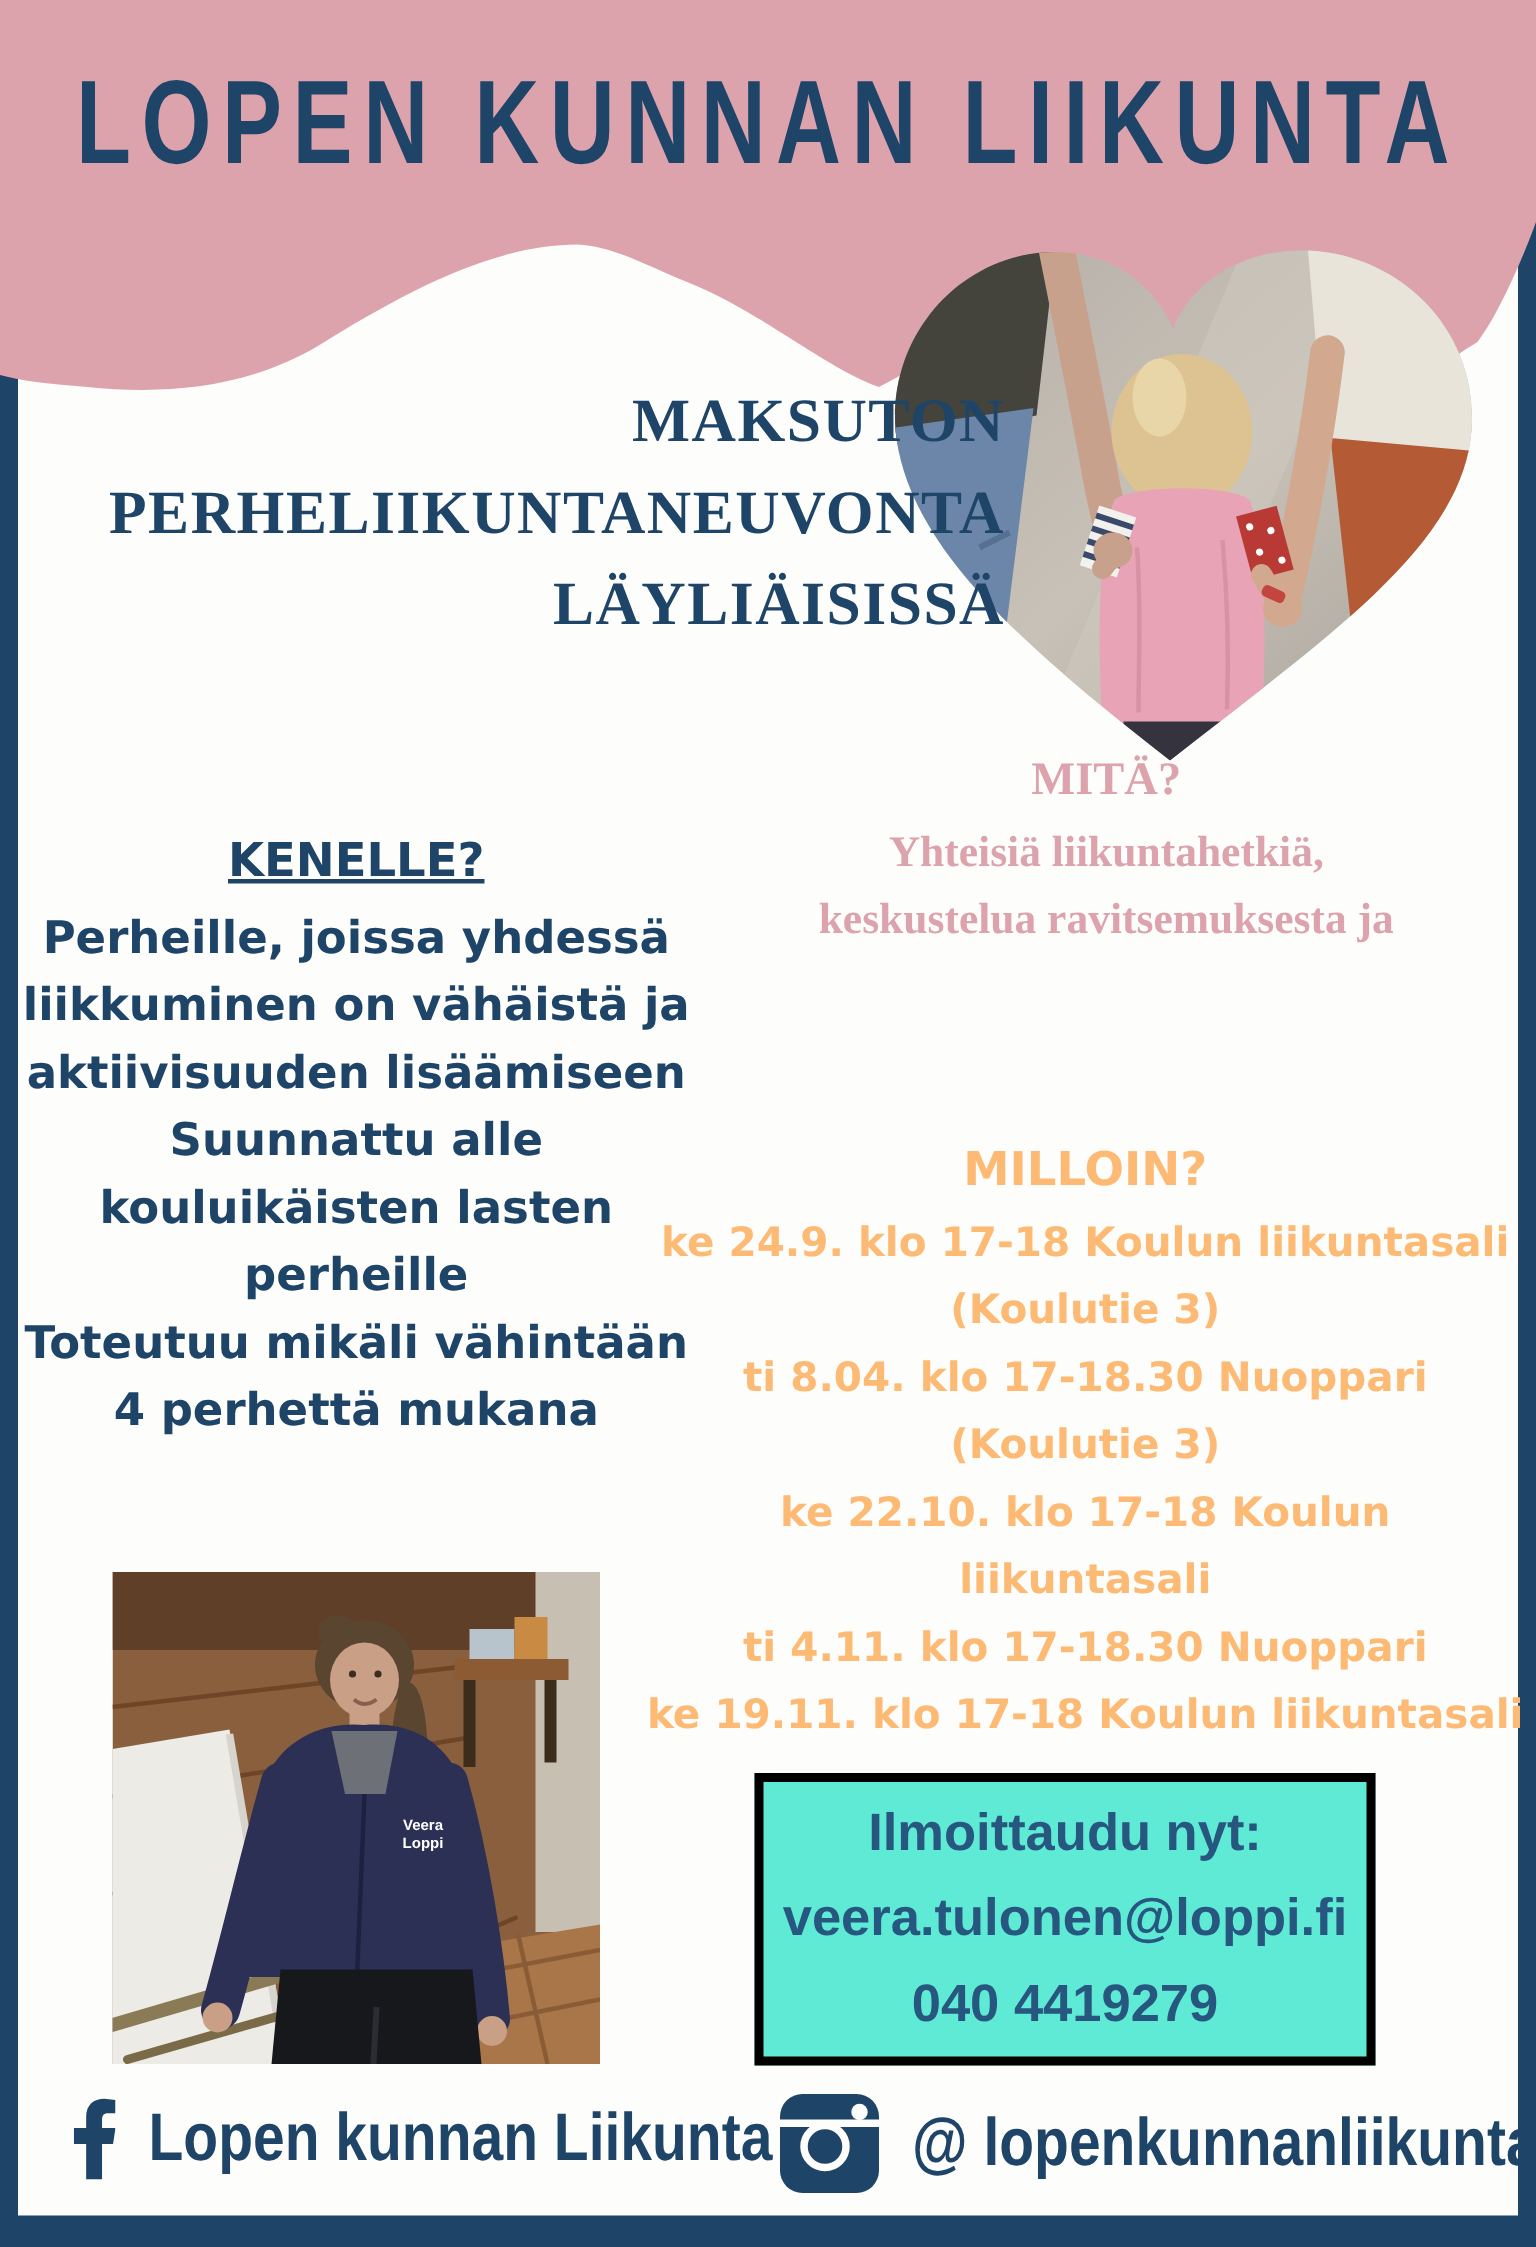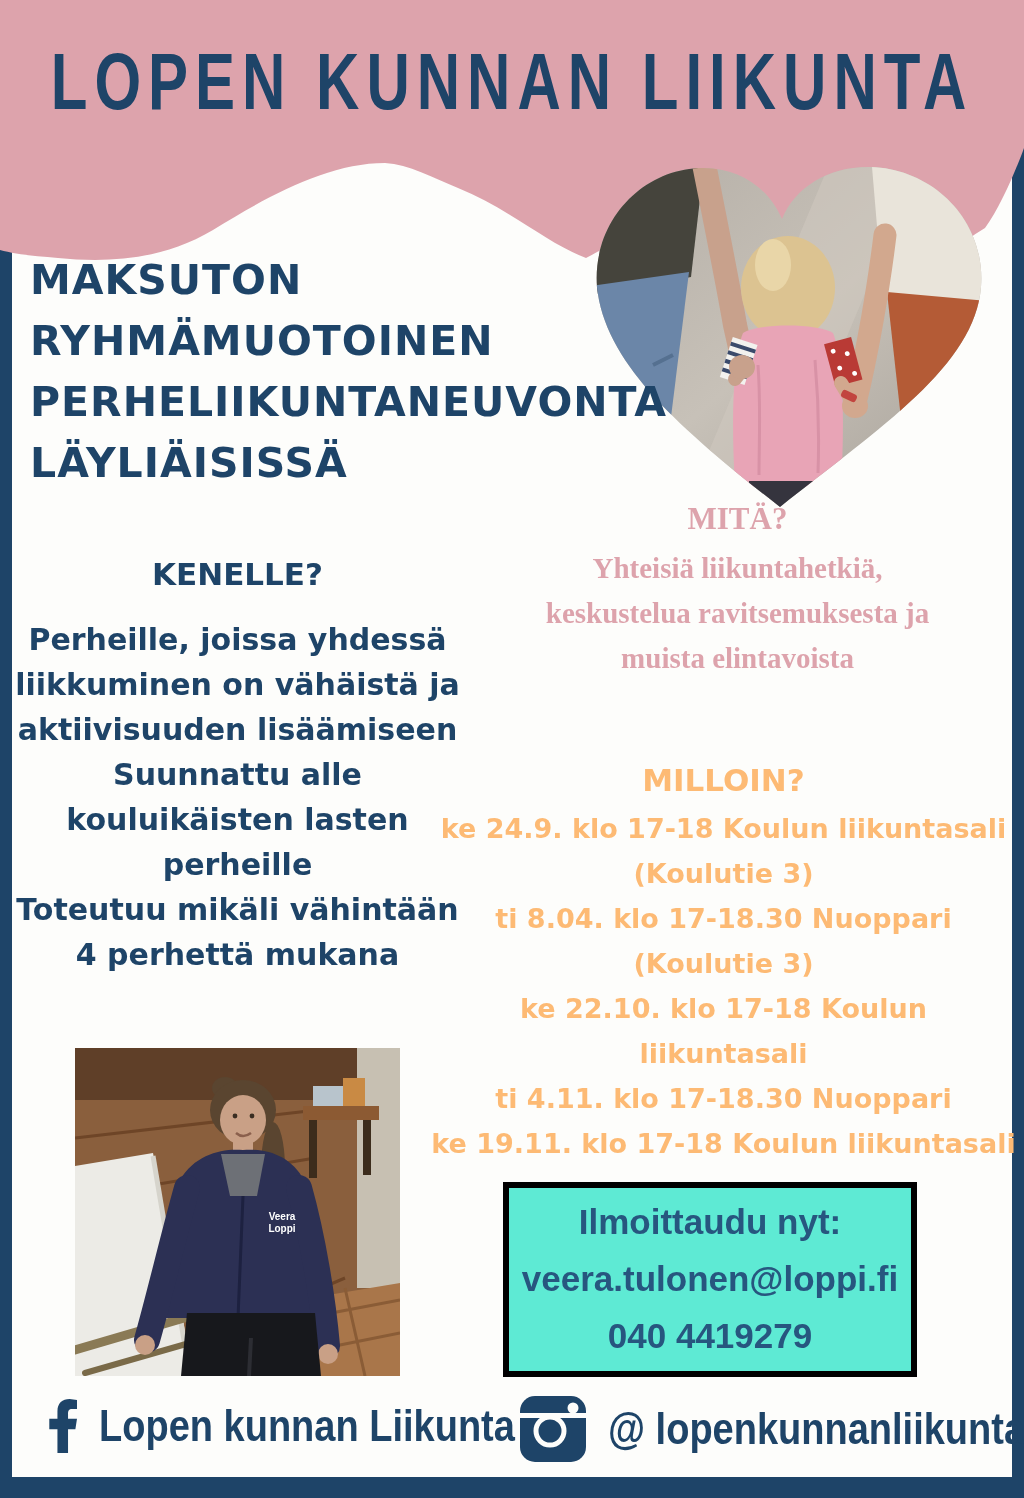--- a/index.html
+++ b/index.html
@@ -5,25 +5,25 @@
   html,body{margin:0;padding:0;background:#666;}
   .page{position:relative;width:1024px;height:1498px;background:#1e4468;overflow:hidden;
         font-family:"DejaVu Sans",sans-serif;}
   .canvas{position:absolute;left:12px;top:0;right:12px;bottom:21px;background:#fdfdfb;}
   .pink-blob{position:absolute;left:0;top:0;width:1024px;height:400px;}
   .main-title{position:absolute;top:36px;left:0;width:1024px;text-align:center;
         color:#1e4468;font-family:"Liberation Sans",sans-serif;font-weight:bold;
         font-size:60px;letter-spacing:7px;transform:scaleY(1.32);transform-origin:50% 0;
         white-space:nowrap;}
   .heart-wrap{position:absolute;left:583px;top:155px;width:415px;height:358px;}
-  .main-heading{position:absolute;top:250px;left:30px;width:640px;text-align:left;
-        color:#1e4468;font-weight:bold;font-size:41px;line-height:61px;letter-spacing:1px;}
+  .main-heading{position:absolute;top:250px;left:30px;width:640px;text-align:right;
+        color:#1e4468;font-weight:bold;font-size:41px;line-height:61px;letter-spacing:1px;font-family:Liberation Serif, serif;}
   .section{position:absolute;text-align:center;font-weight:bold;}
   .kenelle{top:552px;left:15px;width:445px;color:#1e4468;font-size:30px;line-height:45px;}
-  .kenelle .sec-title{font-size:31px;margin-bottom:20px;}
+  .kenelle .sec-title{font-size:31px;margin-bottom:6px;text-decoration:underline;}
   .mita{top:496px;left:450px;width:575px;color:#dda3ac;font-size:29px;line-height:45px;font-family:Liberation Serif, serif;}
   .mita .sec-title{font-size:31px;margin-bottom:5px;}
   .milloin{top:758px;left:425px;width:597px;color:#fdba74;font-size:27px;line-height:45px;}
   .milloin .sec-title{font-size:31px;margin-bottom:3px;}
   .line{white-space:nowrap;}
   .trainer-photo{position:absolute;left:75px;top:1048px;width:325px;height:328px;}
   .signup-box{position:absolute;left:503px;top:1182px;width:402px;height:178px;
         border:6px solid #000;background:#5eead4;text-align:center;
         font-family:"Liberation Sans",sans-serif;font-weight:bold;font-size:35px;
         line-height:57px;color:#27567f;padding-top:5px;}
@@ -102,42 +102,40 @@
         <rect x="258" y="237" width="16" height="8" rx="3" transform="rotate(25 266 241)" fill="#c2453f"></rect>
         <rect x="166" y="326" width="78" height="34" fill="#35343e"></rect>
       </g>
     </svg>
   </div>
 
   <div class="main-title">LOPEN KUNNAN LIIKUNTA</div>
 
   <div class="main-heading">
     <div class="line">MAKSUTON</div>
-    <div class="line">RYHMÄMUOTOINEN</div>
     <div class="line">PERHELIIKUNTANEUVONTA</div>
     <div class="line">LÄYLIÄISISSÄ</div>
   </div>
 
   <div class="section kenelle">
     <div class="sec-title">KENELLE?</div>
     <div class="line">Perheille, joissa yhdessä</div>
     <div class="line">liikkuminen on vähäistä ja</div>
     <div class="line">aktiivisuuden lisäämiseen</div>
     <div class="line">Suunnattu alle</div>
     <div class="line">kouluikäisten lasten</div>
     <div class="line">perheille</div>
     <div class="line">Toteutuu mikäli vähintään</div>
     <div class="line">4 perhettä mukana</div>
   </div>
 
   <div class="section mita">
     <div class="sec-title">MITÄ?</div>
     <div class="line">Yhteisiä liikuntahetkiä,</div>
     <div class="line">keskustelua ravitsemuksesta ja</div>
-    <div class="line">muista elintavoista</div>
   </div>
 
   <div class="section milloin">
     <div class="sec-title">MILLOIN?</div>
     <div class="line">ke 24.9. klo 17-18 Koulun liikuntasali</div>
     <div class="line">(Koulutie 3)</div>
     <div class="line">ti 8.04. klo 17-18.30 Nuoppari</div>
     <div class="line">(Koulutie 3)</div>
     <div class="line">ke 22.10. klo 17-18 Koulun</div>
     <div class="line">liikuntasali</div>

